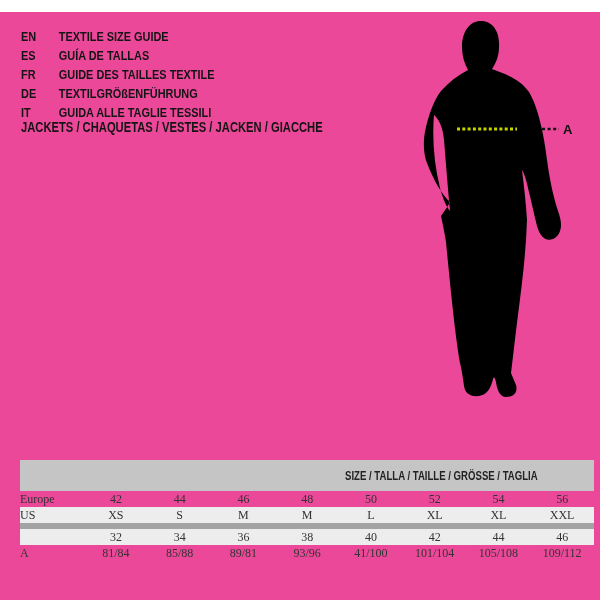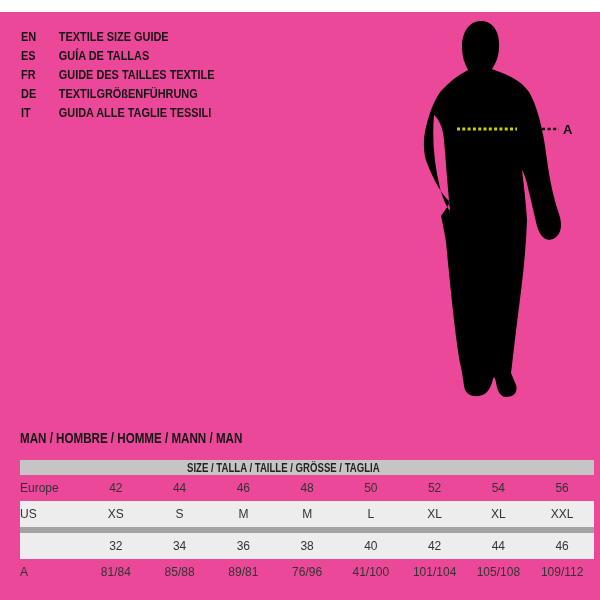--- a/index.html
+++ b/index.html
@@ -24,24 +24,24 @@
   
   .figure { position:absolute; left:395px; top:0; width:205px; height:410px; }
 
   
   .section-title { position:absolute; left:20px; top:418px; height:16px; line-height:16px;
     font-size:14.5px; font-weight:bold; }
 
   
   table.size-table { position:absolute; left:20px; top:448px; width:574px;
     border-collapse:collapse; table-layout:fixed; font-size:12px; color:#333; }
-  table.size-table th { height:15px; background:#c5c5c5; text-align:center; vertical-align:middle;
-    font-weight:bold; font-size:12px; color:#222; padding:0; }
-  table.size-table td { height:26px; text-align:center; vertical-align:middle; padding:0;
-    font-weight:normal; }
+  table.size-table th { height:15px; background:#c5c5c5; text-align:right; vertical-align:middle;
+    font-weight:bold; font-size:12px; color:#222; padding:8px; }
+  table.size-table td { height:16px; text-align:center; vertical-align:middle; padding:0;
+    font-weight:normal;font-family:Liberation Serif, serif; }
   table.size-table td.rowlabel { text-align:left; }
   tr.gray td { background:#ededed; }
   tr.gray2 td { background:#ededed; border-top:6px solid #a3a3a3; }
 
   
   .footnote { position:absolute; left:20px; top:548px; height:17px; line-height:17px;
     font-size:12.5px; font-weight:bold; }
 </style>
 </head>
 <body>
@@ -65,20 +65,21 @@
       <span class="lang-code">DE</span>
       <span class="lang-label">TEXTILGRÖßENFÜHRUNG</span>
     </div>
     <div class="lang-row sx84">
       <span class="lang-code">IT</span>
       <span class="lang-label">GUIDA ALLE TAGLIE TESSILI</span>
     </div>
   </div>
 
   <div class="cats">
+    <div class="line"><span class="sx80">JACKETS / CHAQUETAS / VESTES / JACKEN / GIACCHE</span></div>
   </div>
 
   <svg class="figure" viewBox="0 0 205 410" xmlns="http://www.w3.org/2000/svg">
     <path fill="#000" fill-rule="evenodd" d="M 86 9
          C 98 9 105 20 104 35
          C 104 44 101 51 97 57
          C 111 62 126 68 134 80
          C 143 95 149 122 152 148
          C 155 170 159 188 164 202
          C 168 214 166 223 158 227
@@ -109,23 +110,20 @@
          C 37 126 39 152 45 176
          C 48 187 51 194 55 199
          C 53 179 51 152 49 128
          C 48 116 44 107 39 103
          Z"></path>
     <line x1="62" y1="117" x2="122" y2="117" stroke-width="3" stroke-dasharray="3 2.3" stroke="#c6d400"></line>
     <line x1="147" y1="117" x2="164" y2="117" stroke-width="2.4" stroke-dasharray="3 2.6" stroke="#111111"></line>
     <text x="168" y="122" font-size="13" font-weight="bold" fill="#111">A</text>
   </svg>
 
-  <div class="section-title">
-    <span class="sx80">MAN / HOMBRE / HOMME / MANN / MAN</span>
-  </div>
 
   <table class="size-table">
     <colgroup>
       <col style="width:64px">
       <col>
         <col>
         <col>
         <col>
         <col>
         <col>
@@ -171,21 +169,21 @@
         <td>40</td>
         <td>42</td>
         <td>44</td>
         <td>46</td>
       </tr>
       <tr>
         <td class="rowlabel">A</td>
         <td>81/84</td>
         <td>85/88</td>
         <td>89/81</td>
-        <td>76/96</td>
+        <td>93/96</td>
         <td>41/100</td>
         <td>101/104</td>
         <td>105/108</td>
         <td>109/112</td>
       </tr>
     </tbody>
   </table>
 
 
 </div>

